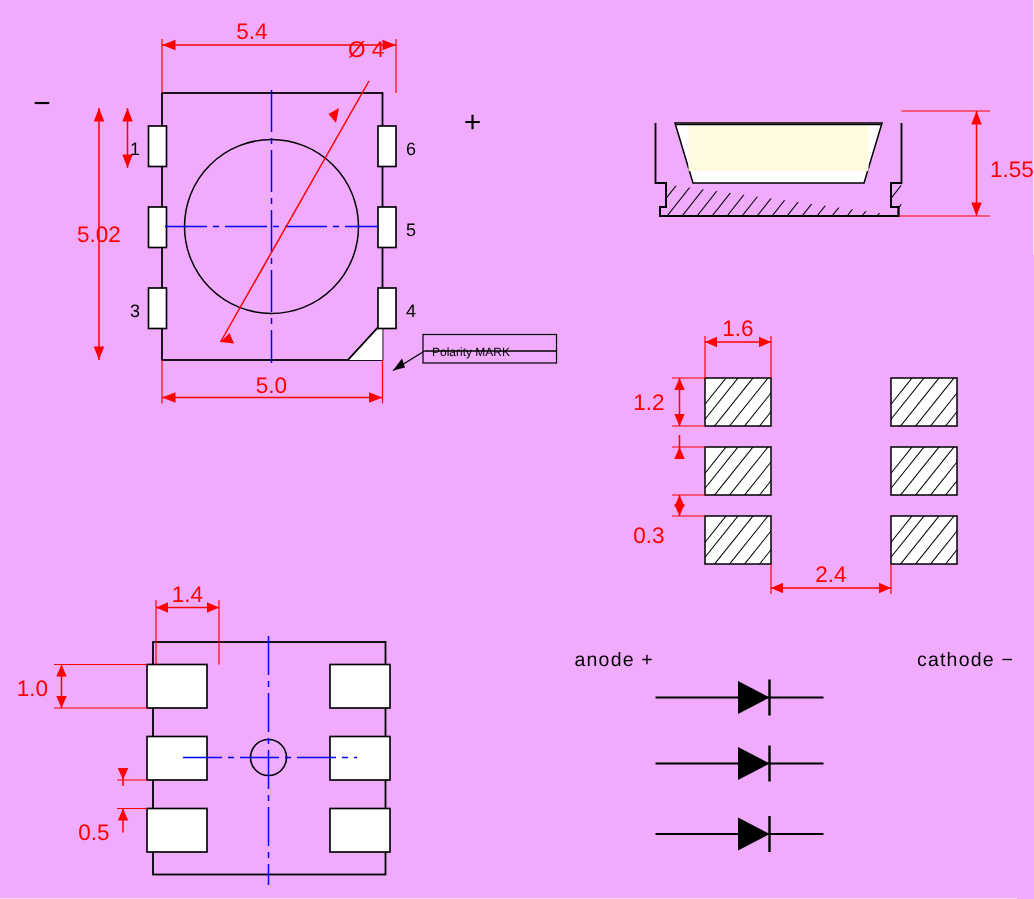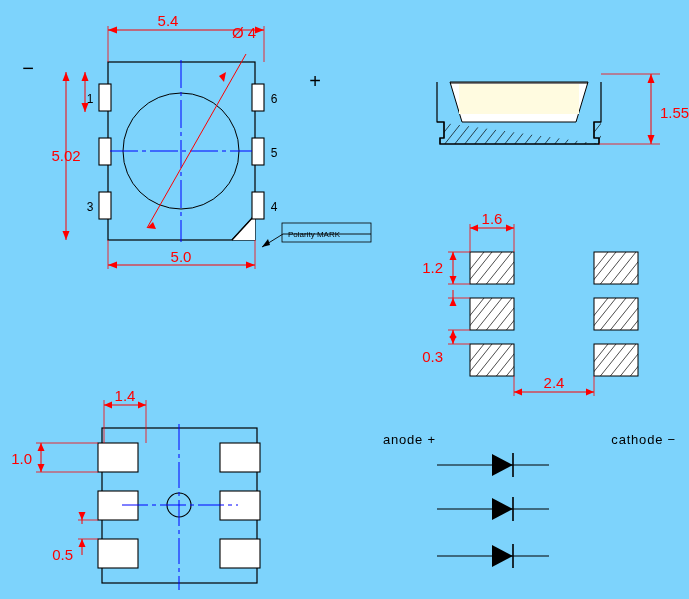--- a/index.html
+++ b/index.html
@@ -7,21 +7,21 @@
     padding: 0;
     background: #ffffff;
   }
   body {
     font-family: "Liberation Sans", sans-serif;
   }
   #sheet {
     position: relative;
     width: 689px;
     height: 599px;
-    background: #7dd3fc;
+    background: #f0abfc;
     overflow: hidden;
   }
   #sheet svg {
     position: absolute;
     left: 0;
     top: 0;
   }
   .dimtext {
     font-family: "Liberation Sans", sans-serif;
     font-size: 15px;

